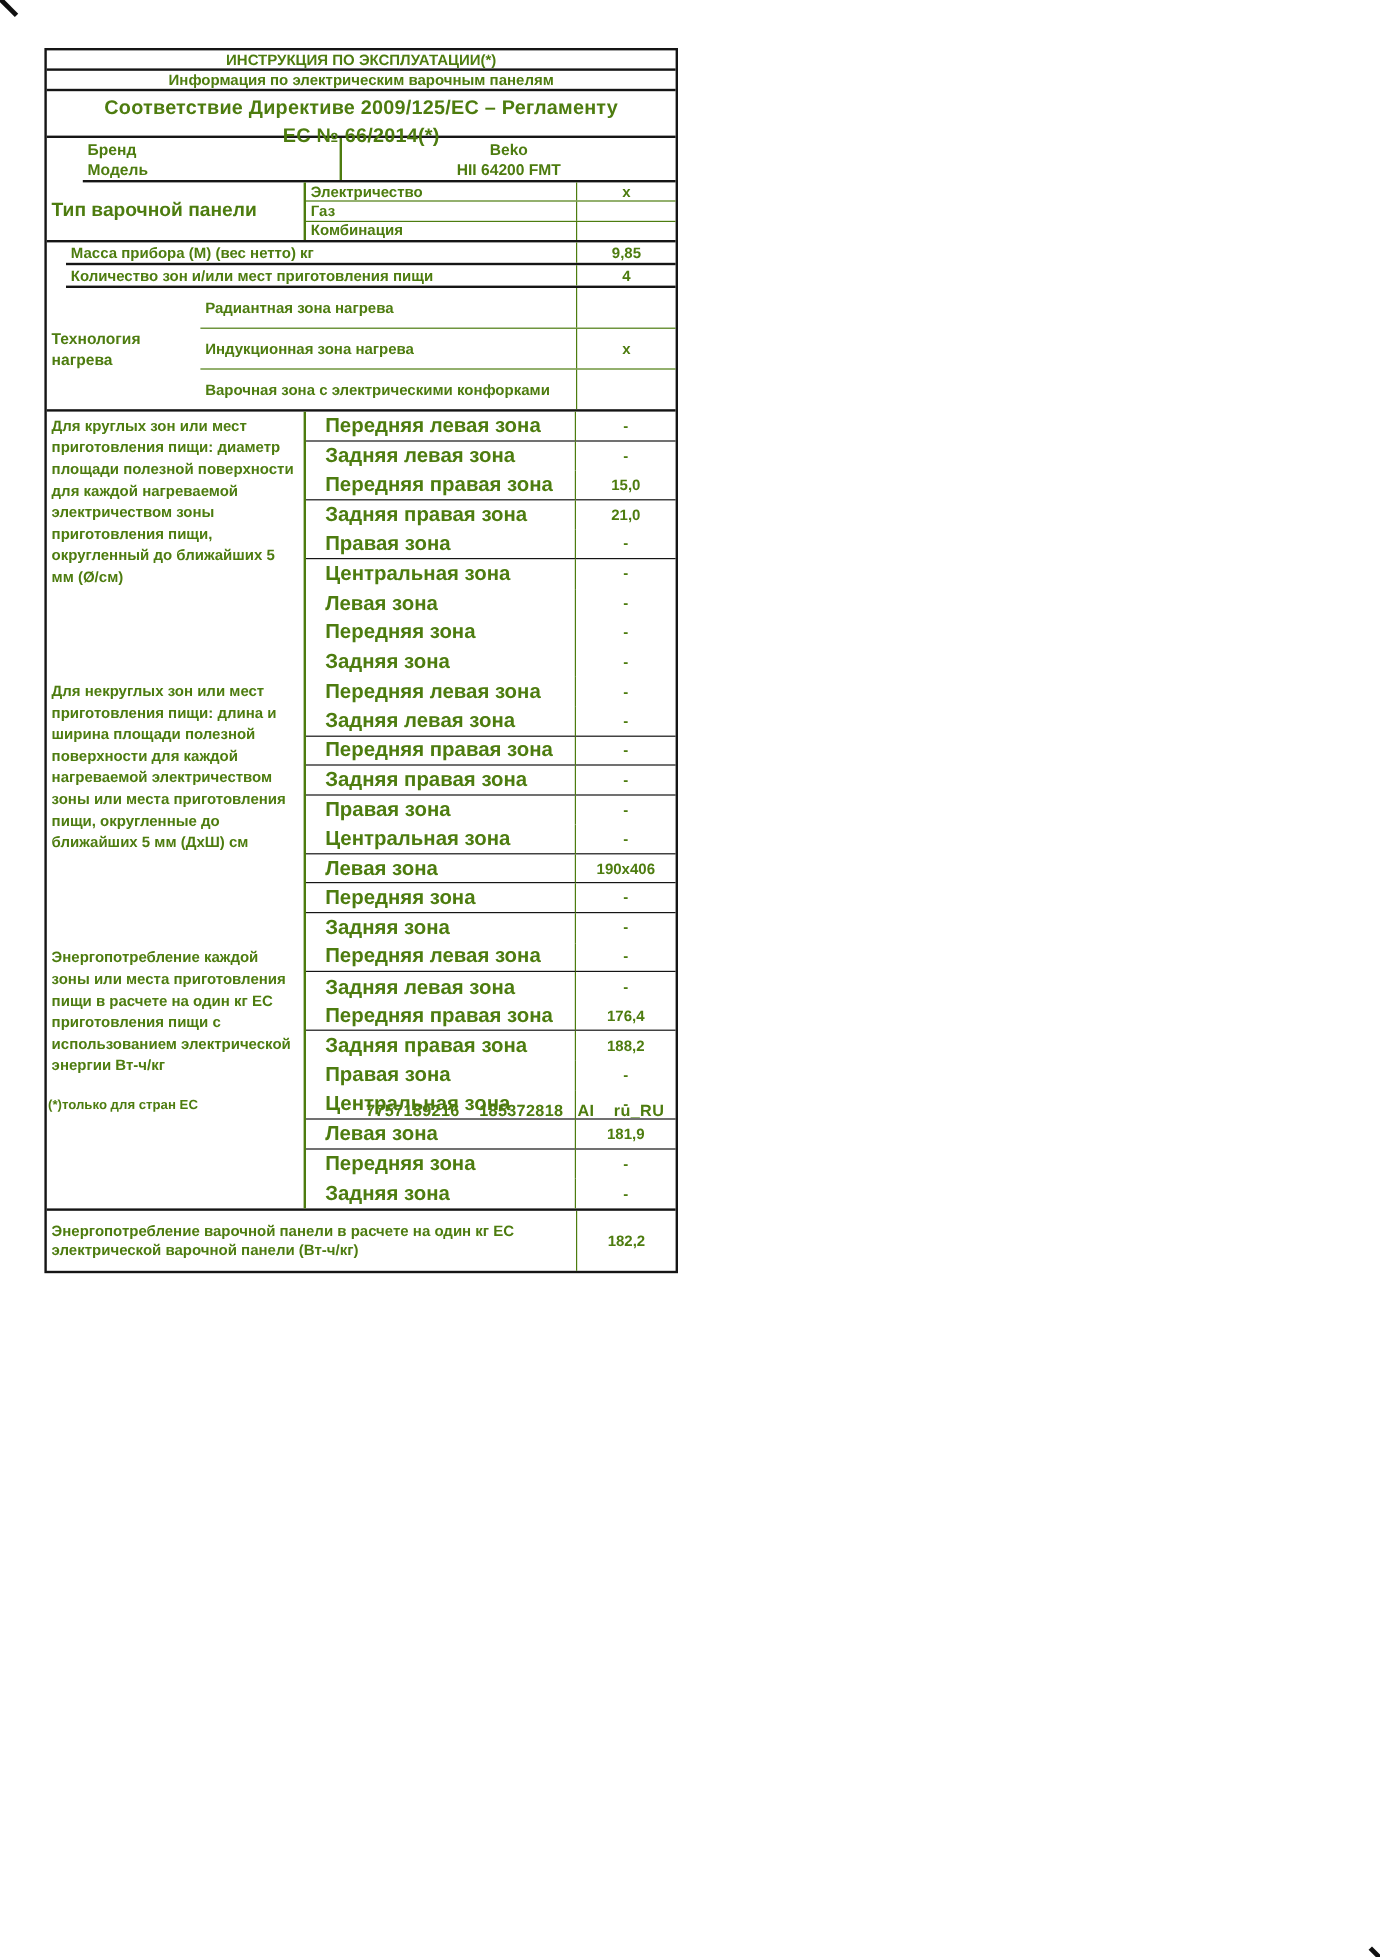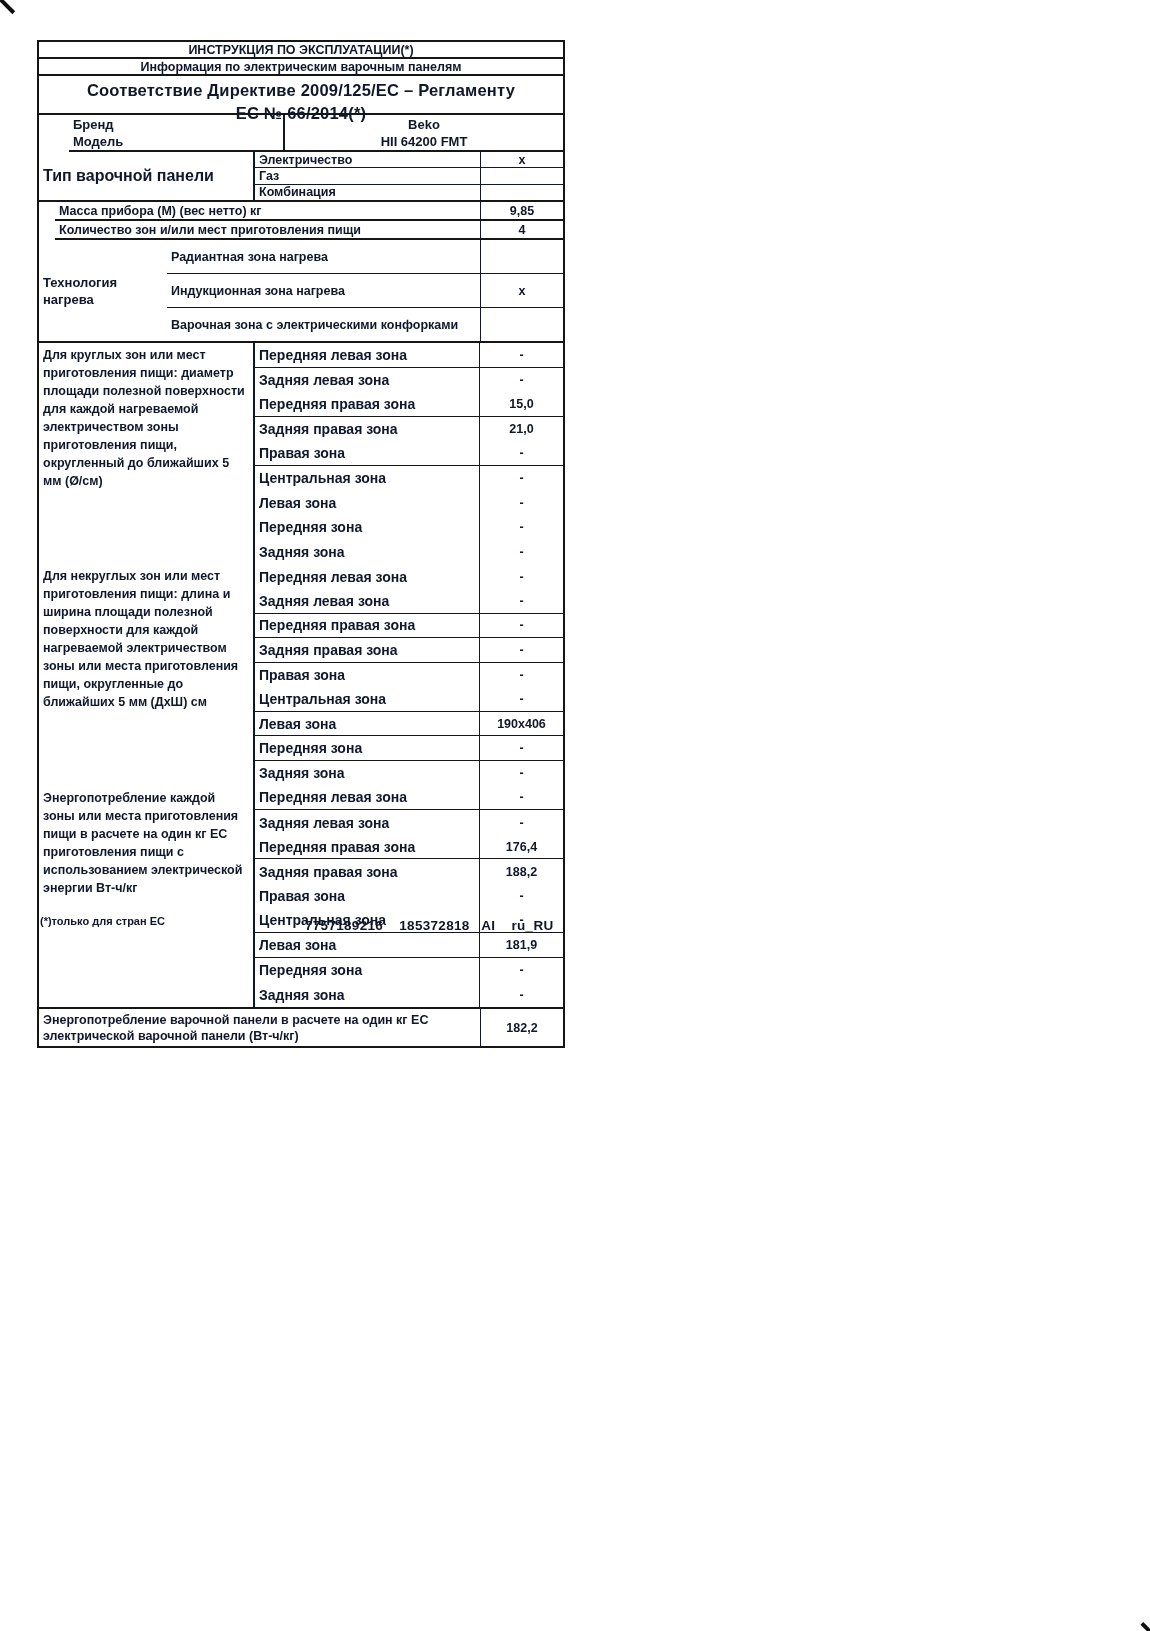--- a/index.html
+++ b/index.html
@@ -1,18 +1,18 @@
 <!DOCTYPE html>
 <html><head>
 <meta charset="utf-8">
 <style>
   html,body{margin:0;padding:0;background:#e8e8e8;}
   .sheet{
     position:relative;width:1150px;height:1631px;background:#ffffff;overflow:hidden;
-    font-family:"Liberation Sans","DejaVu Sans",sans-serif;font-weight:700;color:#0f172a;
+    font-family:"Liberation Sans","DejaVu Sans",sans-serif;font-weight:700;color:#4d7c0f;
   }
   .sheet *{box-sizing:border-box;border-color:#151515;}
   
   .corner-tl{position:absolute;left:-5px;top:3px;width:22px;height:4px;background:#101010;transform:rotate(45deg);}
   .corner-br{position:absolute;right:-3px;bottom:1px;width:13px;height:4px;background:#101010;transform:rotate(45deg);}
 
   .doc{position:absolute;left:37px;top:40px;width:528px;border:2px solid #151515;background:#fff;}
   .sep{border-bottom:2px solid #151515;}
 
   .hdr{height:17px;display:flex;align-items:center;justify-content:center;font-size:12.5px;white-space:nowrap;}
@@ -34,25 +34,25 @@
   .kv .lab{flex:1;display:flex;align-items:center;padding-left:4px;font-size:12.5px;white-space:nowrap;}
   .kv .val{width:83px;border-left:1.5px solid;display:flex;align-items:center;justify-content:center;font-size:12.5px;}
 
   .tech{height:103px;display:flex;}
   .tech .lcol{width:128px;display:flex;align-items:center;padding-left:4px;font-size:13px;line-height:17px;}
 
   .zones{height:666px;display:flex;}
   .zones .lcol{width:216px;border-right:2px solid;display:flex;flex-direction:column;}
   .zones .desc{flex:1;padding:3px 3px 0 4px;font-size:12.5px;line-height:18px;}
   .zgrid{flex:1;display:grid;grid-template-columns:1fr 83px;grid-template-rows:repeat(27,1fr);}
-  .zl{display:flex;align-items:center;padding-left:4px;font-size:14px;border-right:1.5px solid;white-space:nowrap;overflow:hidden;}
+  .zl{display:flex;align-items:center;padding-left:16px;font-size:17px;border-right:1.5px solid;white-space:nowrap;overflow:hidden;}
   .zv{display:flex;align-items:center;justify-content:center;font-size:12.5px;}
   .bb{border-bottom:1.5px solid #151515;}
 
-  .total{height:37px;display:flex;}
+  .total{height:50px;display:flex;}
   .total .lab{flex:1;display:flex;align-items:center;padding-left:4px;font-size:12.5px;line-height:16px;}
   .total .val{width:83px;border-left:1.5px solid;display:flex;align-items:center;justify-content:center;font-size:12.5px;}
 
   .footer-note{position:absolute;left:40px;top:915px;font-size:11px;}
   .footer-code{position:absolute;left:305px;top:918px;font-size:13.5px;white-space:pre;letter-spacing:.3px;}
 </style>
 </head>
 <body>
 
 <div class="sheet">

